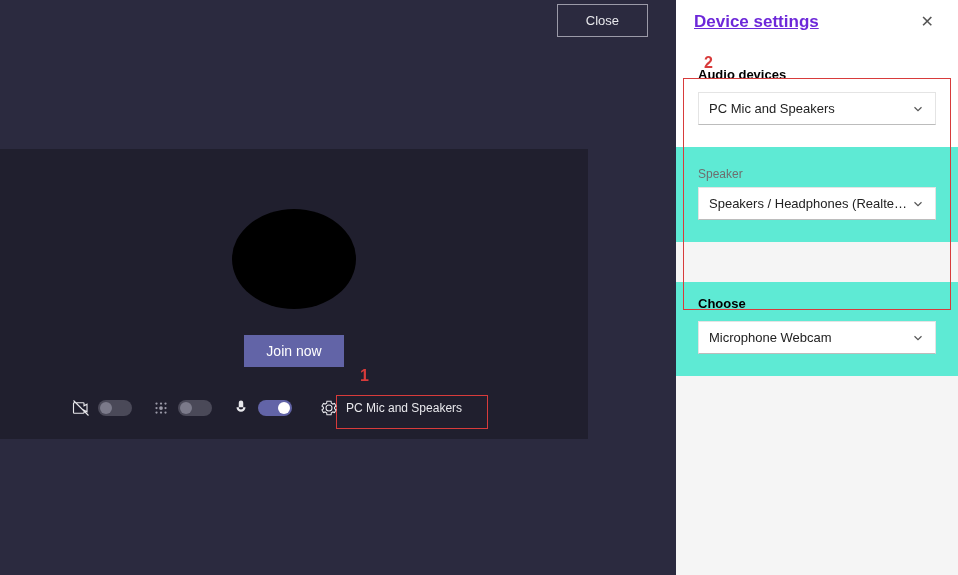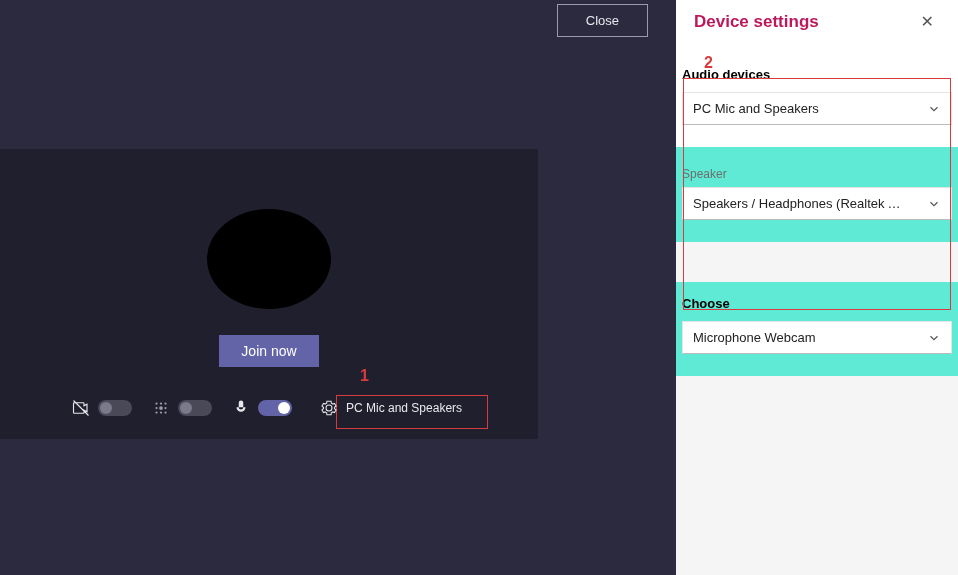--- a/index.html
+++ b/index.html
@@ -31,21 +31,21 @@
       cursor: pointer;
     }
     .choose-heading {
       color: #fff;
       font-size: 22px;
       font-weight: 400;
       margin-top: 230px;
     }
     .preview-box {
       margin-top: 12px;
-      width: 538px;
+      width: 588px;
       height: 290px;
       background: #201f2e;
       position: relative;
       display: flex;
       flex-direction: column;
       align-items: center;
       padding-top: 60px;
     }
     .avatar-circle {
       width: 124px;
@@ -138,21 +138,22 @@
     .side-header {
       display: flex;
       justify-content: space-between;
       align-items: center;
       padding: 10px 18px 18px 18px;
       background: #fff;
     }
     .side-title {
       font-size: 17px;
       font-weight: 700;
-      color: #be185d;
+      color: #6d28d9;
+      text-decoration: underline;
     }
     .close-x {
       font-size: 16px;
       color: #555;
       cursor: pointer;
       padding: 2px 6px;
     }
     .annotation-2 {
       position: absolute;
       top: 54px;
@@ -164,21 +165,21 @@
     .annotation-box-2 {
       position: absolute;
       top: 78px;
       left: 7px;
       width: 268px;
       height: 232px;
       border: 1px solid #d83b3b;
       pointer-events: none;
     }
     .section {
-      padding: 14px 6px;
+      padding: 14px 22px;
     }
     .section-label {
       font-size: 13px;
       font-weight: 700;
       color: #000;
       margin-bottom: 10px;
     }
     .sub-label {
       font-size: 12px;
       color: #6e6e6e;

